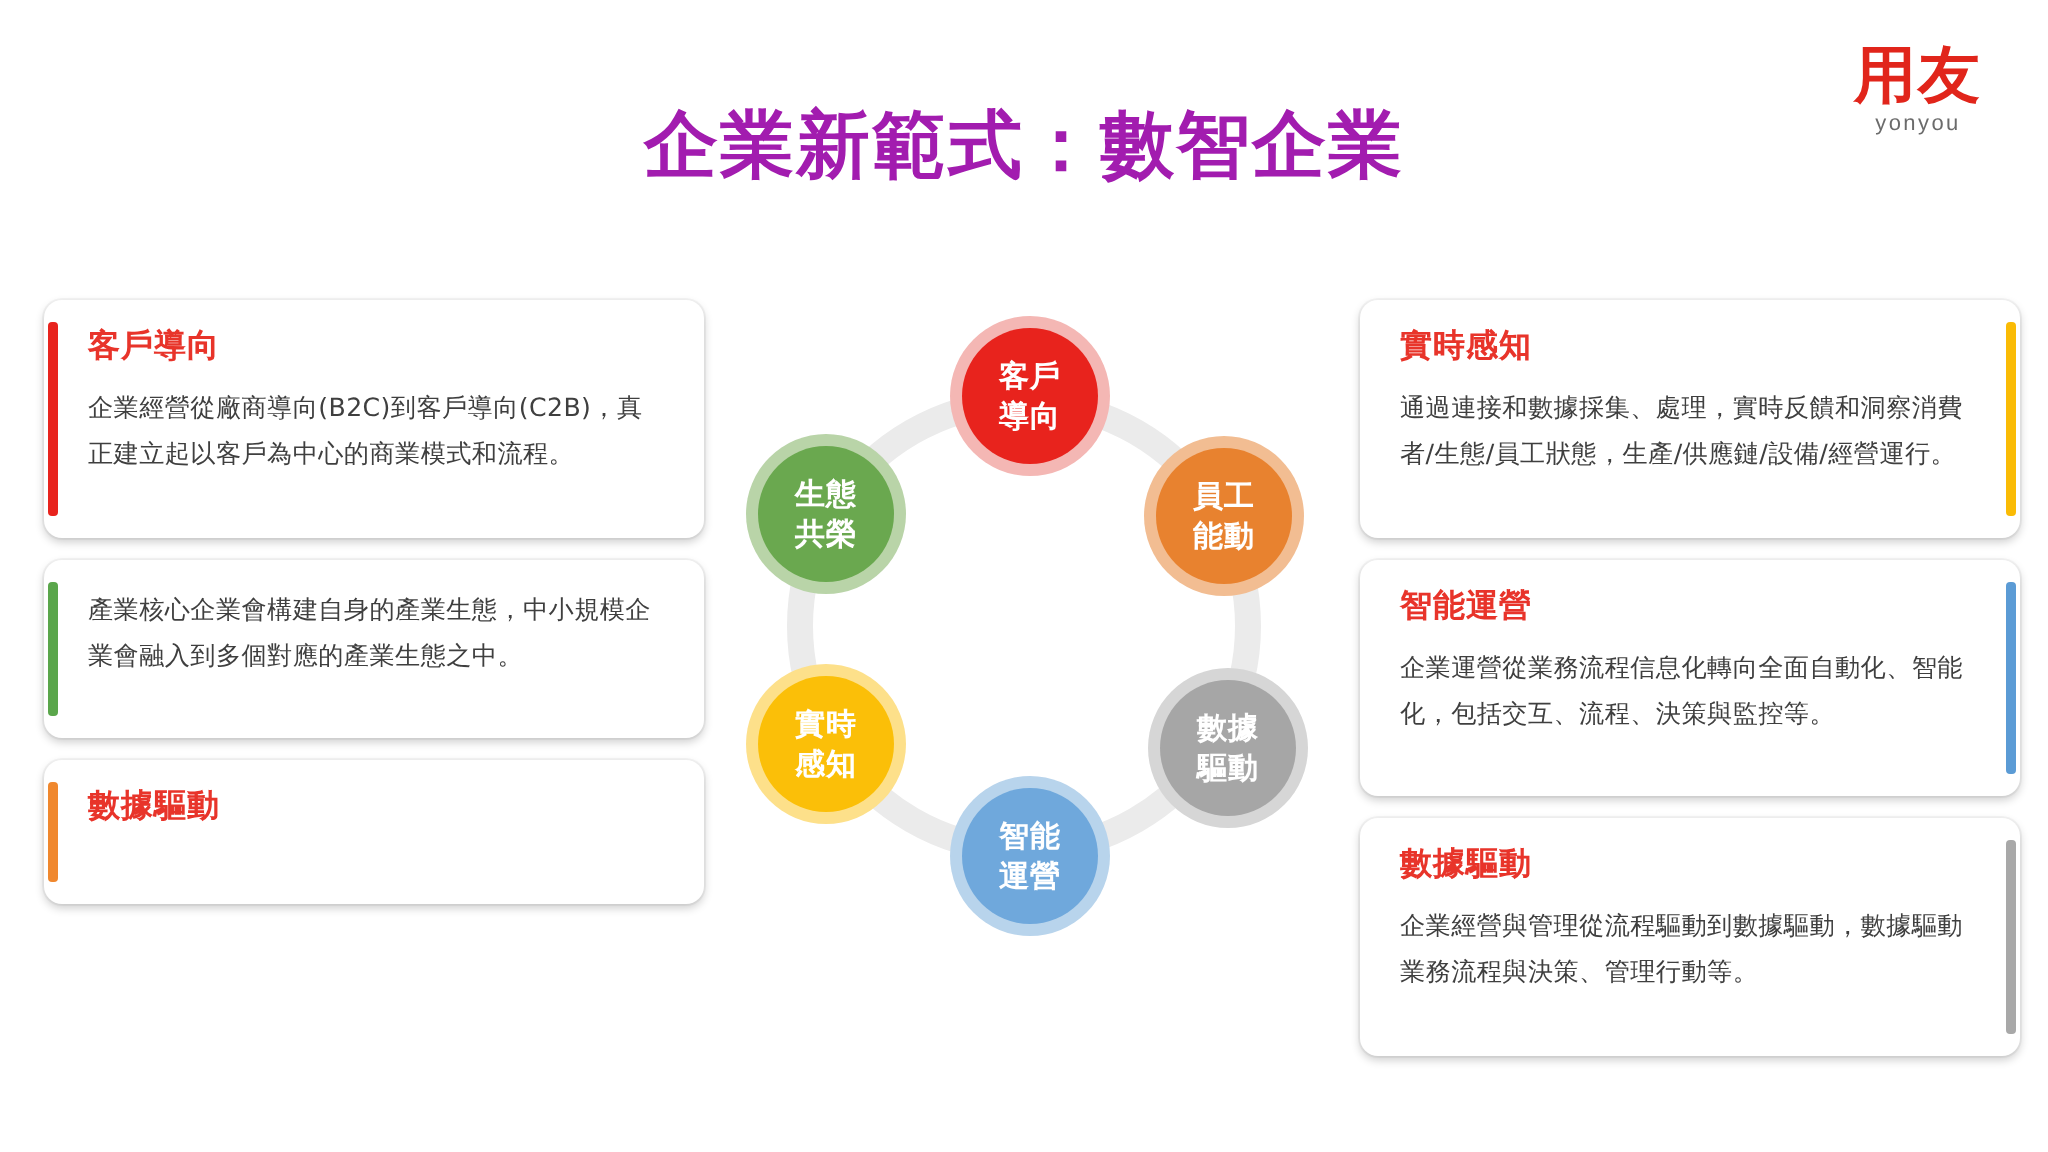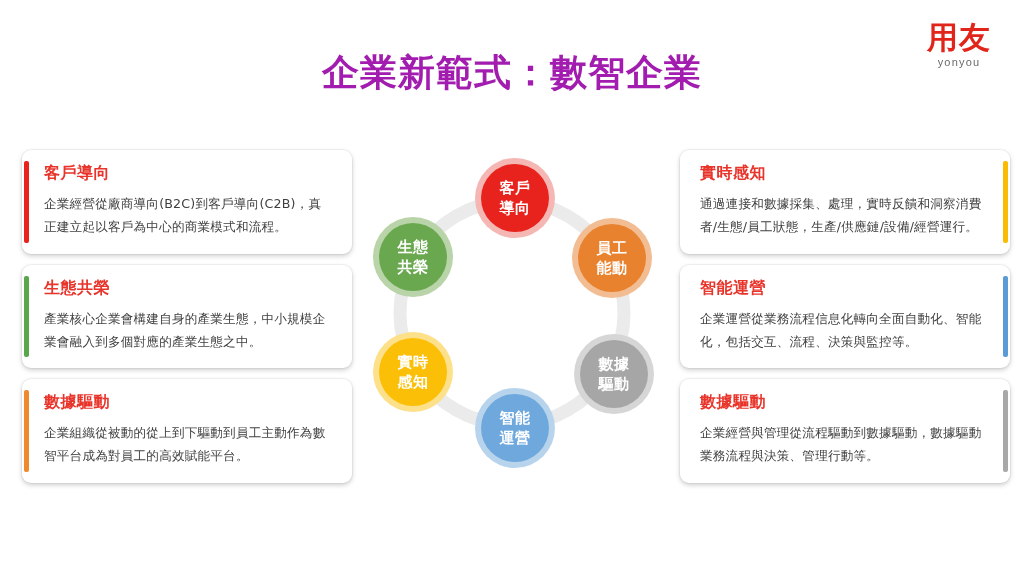--- a/index.html
+++ b/index.html
@@ -67,21 +67,21 @@
     gap: 11px;
   }
   .col-left  { left: 22px; }
   .col-right { left: 680px; }
 
   .card {
     position: relative;
     background: #ffffff;
     border-radius: 9px;
     box-shadow: 0 2px 5px rgba(0,0,0,0.20), 0 0 0 1px rgba(0,0,0,0.04);
-    padding: 13px 18px 15px 20px;
+    padding: 13px 18px 30px 20px;
     box-sizing: border-box;
     overflow: hidden;
   }
   .col-left .card  { padding-left: 22px; }
   .col-right .card { padding-right: 22px; }
 
   .accent {
     position: absolute;
     top: 11px;
     bottom: 11px;
@@ -138,27 +138,25 @@
 <div class="page-title">企業新範式：數智企業</div>
 
 <div class="col col-left">
   <div class="card">
     <span class="accent" style="background: rgb(232, 35, 29);"></span>
     <div class="card-title">客戶導向</div>
     <div class="card-body">企業經營從廠商導向(B2C)到客戶導向(C2B)，真正建立起以客戶為中心的商業模式和流程。</div>
   </div>
   <div class="card">
     <span class="accent" style="background: rgb(90, 166, 75);"></span>
-    <div class="card-title">生態共榮</div>
     <div class="card-body">產業核心企業會構建自身的產業生態，中小規模企業會融入到多個對應的產業生態之中。</div>
   </div>
   <div class="card">
     <span class="accent" style="background: rgb(240, 136, 46);"></span>
     <div class="card-title">數據驅動</div>
-    <div class="card-body">企業組織從被動的從上到下驅動到員工主動作為數智平台成為對員工的高效賦能平台。</div>
   </div>
 </div>
 
 <div class="col col-right">
   <div class="card">
     <span class="accent" style="background: rgb(250, 187, 5);"></span>
     <div class="card-title">實時感知</div>
     <div class="card-body">通過連接和數據採集、處理，實時反饋和洞察消費者/生態/員工狀態，生產/供應鏈/設備/經營運行。</div>
   </div>
   <div class="card">

